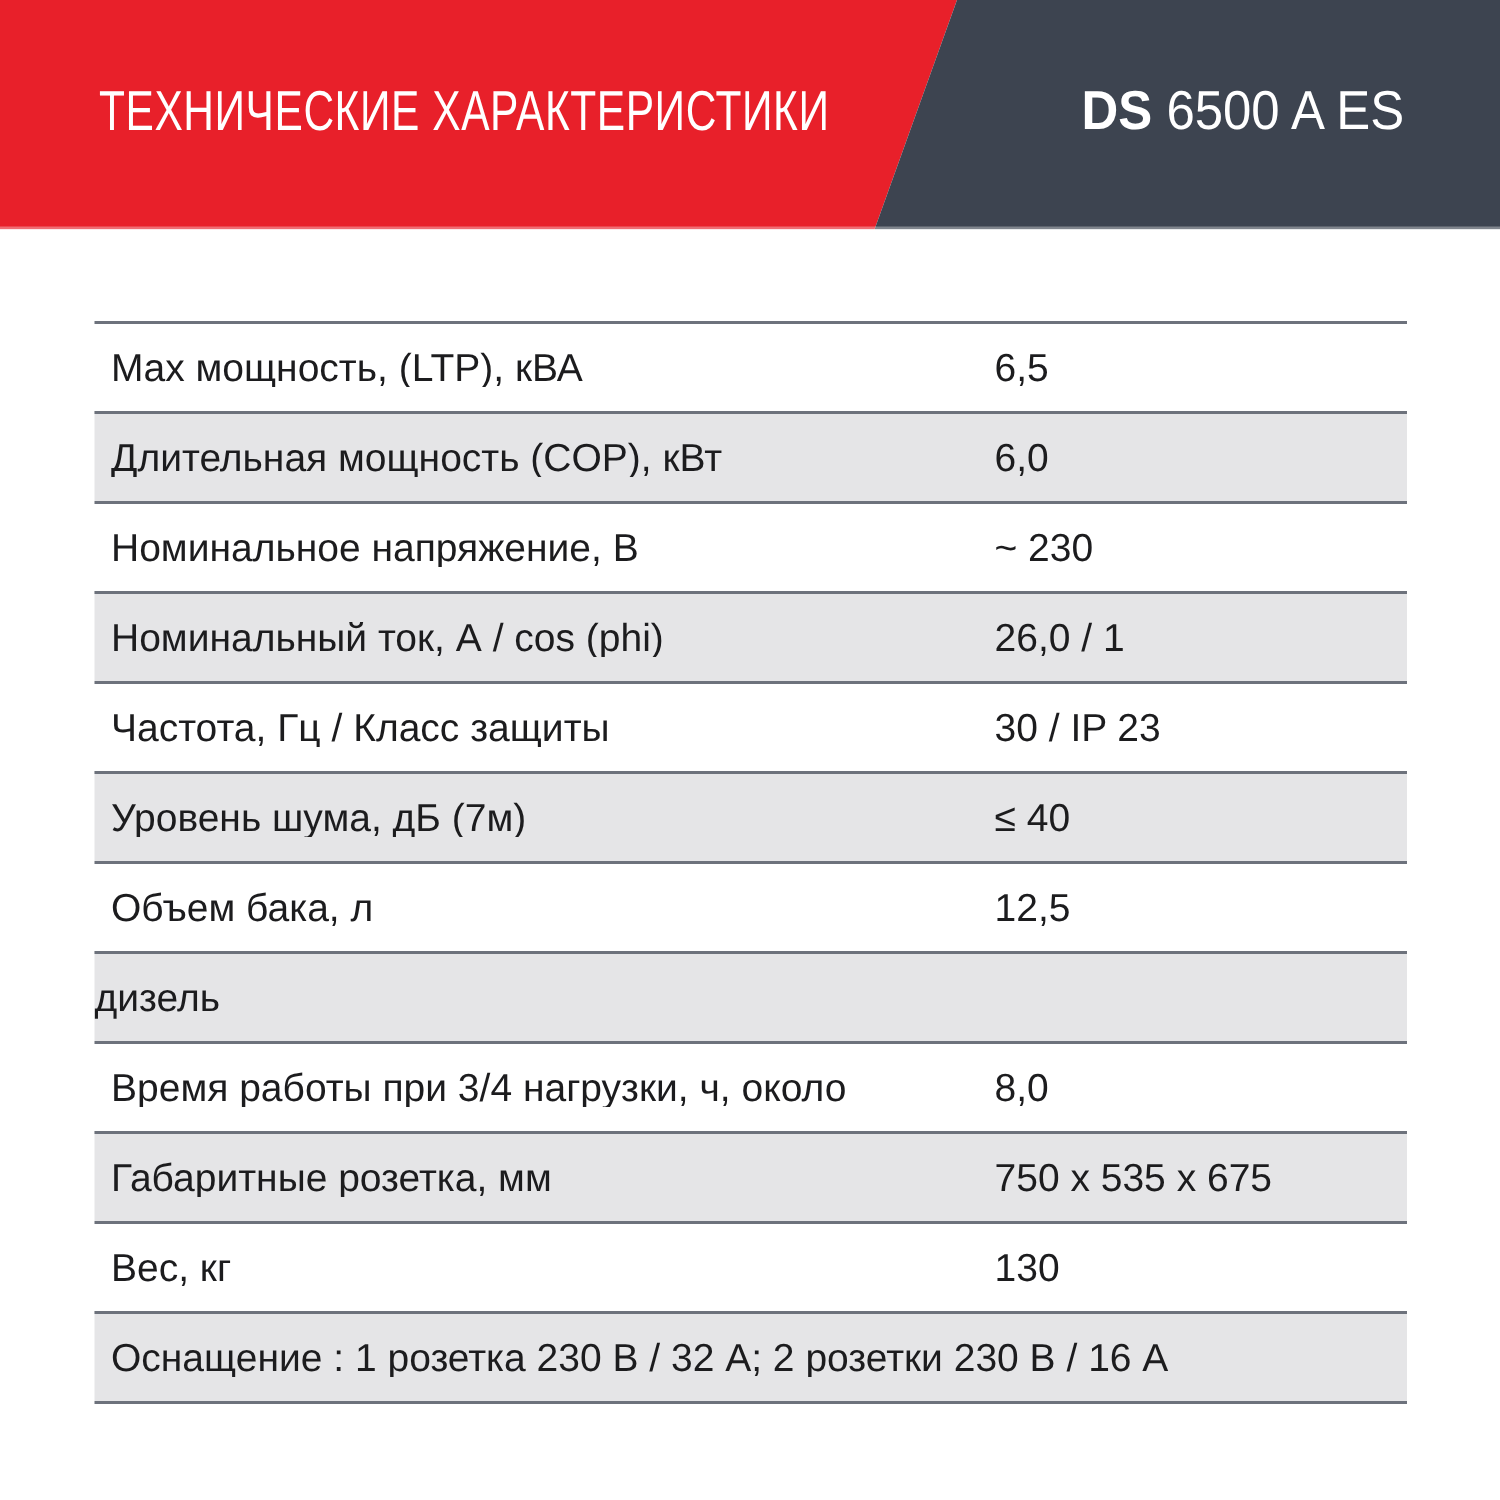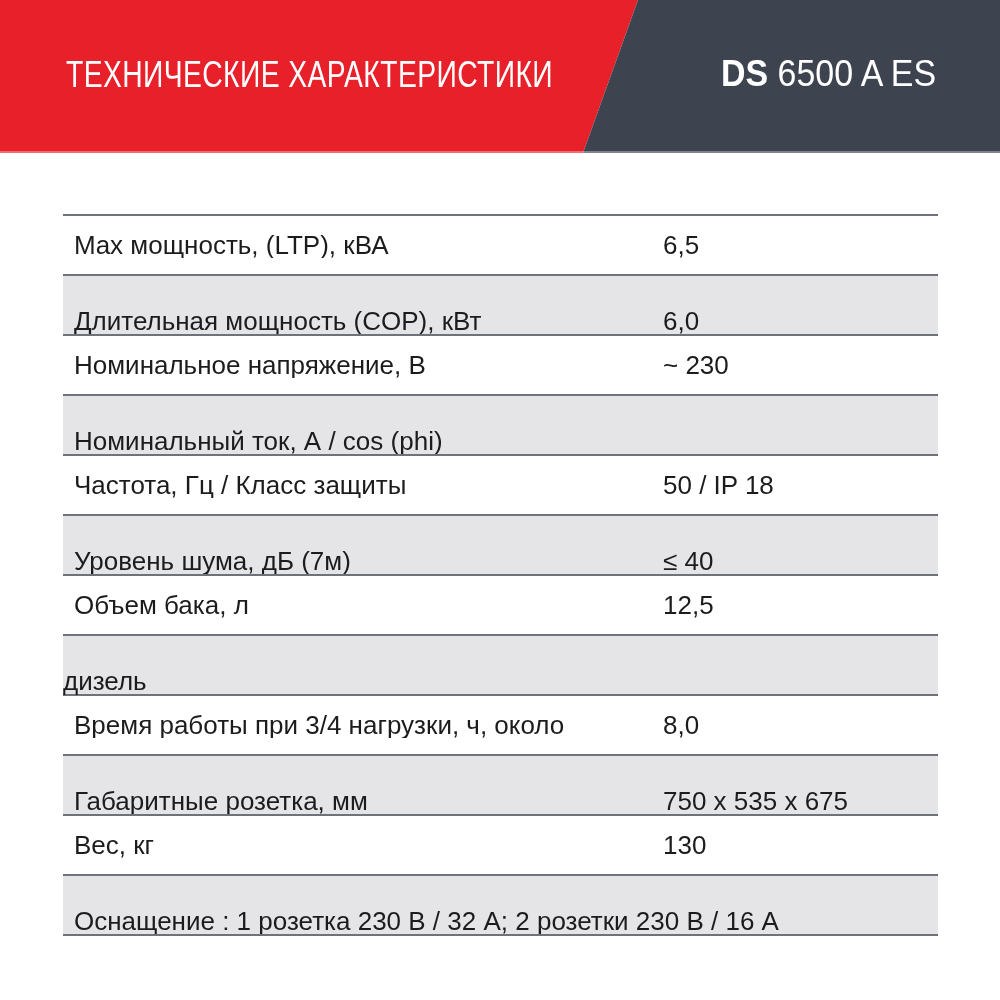--- a/index.html
+++ b/index.html
@@ -31,21 +31,21 @@
     transform:translateY(-52%) scaleX(0.93);transform-origin:left center;
     color:#ffffff;font-size:36.5px;font-weight:400;white-space:nowrap;}
   .hdr-model .model-bold{font-weight:700;}
 
   
   .spec-table{position:absolute;left:63px;top:214px;width:875px;
     border-bottom:2px solid var(--divider);}
   .row{display:flex;align-items:center;height:60px;box-sizing:border-box;
     border-top:2px solid var(--divider);background:#ffffff;
     font-size:26px;color:var(--ink);line-height:1;}
-  .row.alt{background:var(--row-alt);align-items:flex-end;}
+  .row.alt{background:var(--row-alt);}
   .row .label{box-sizing:border-box;flex:0 0 auto;width:600px;padding-left:11px;
     white-space:nowrap;overflow:hidden;}
   .row .value{flex:1 1 auto;white-space:nowrap;}
   .row.full .label{width:auto;padding-right:12px;}
 </style>
 </head>
 <body>
 
 <div class="page">
 
@@ -68,25 +68,26 @@
       <span class="value">6,0</span>
     </div>
 
     <div class="row">
       <span class="label">Номинальное напряжение, В</span>
       <span class="value">~ 230</span>
     </div>
 
     <div class="row alt">
       <span class="label">Номинальный ток, А / cos (phi)</span>
+      <span class="value">26,0 / 1</span>
     </div>
 
     <div class="row">
       <span class="label">Частота, Гц / Класс защиты</span>
-      <span class="value">50 / IP 18</span>
+      <span class="value">30 / IP 23</span>
     </div>
 
     <div class="row alt">
       <span class="label">Уровень шума, дБ (7м)</span>
       <span class="value">≤ 40</span>
     </div>
 
     <div class="row">
       <span class="label">Объем бака, л</span>
       <span class="value">12,5</span>

